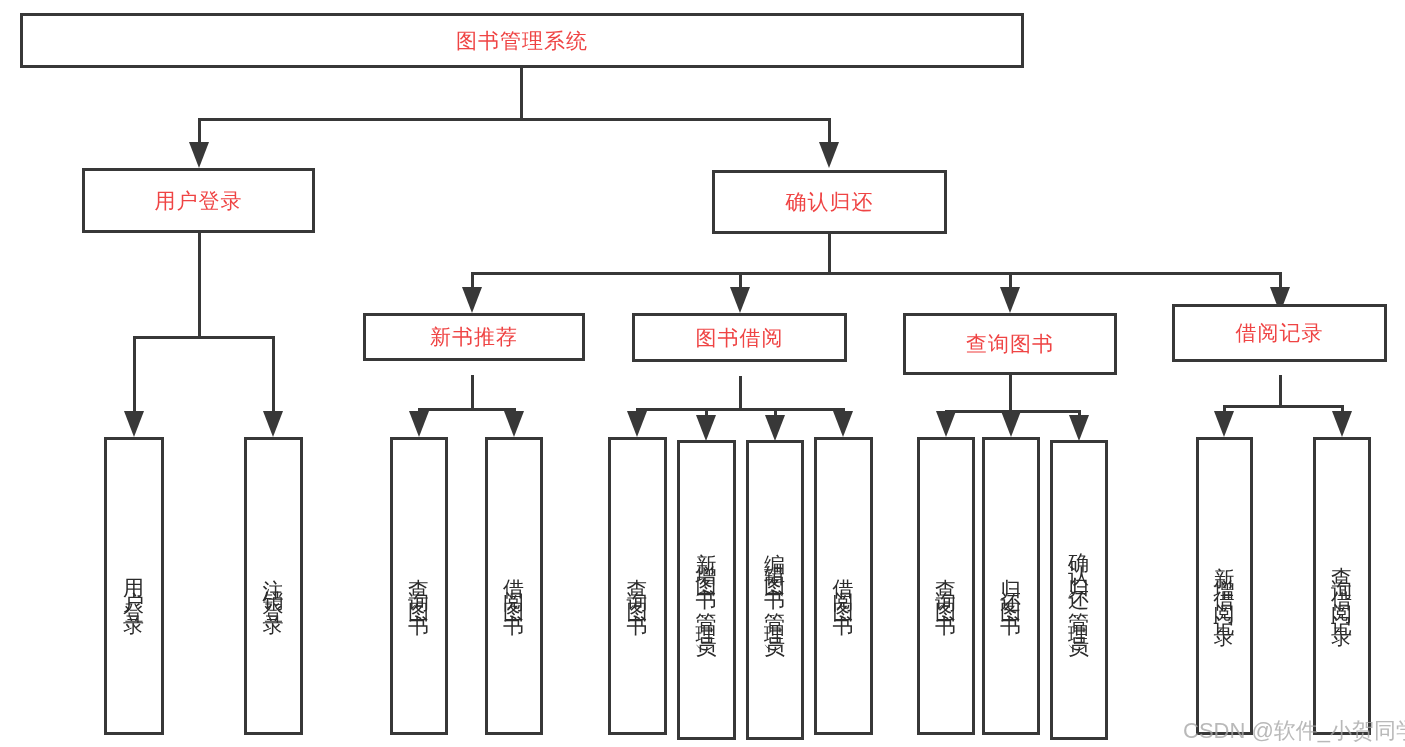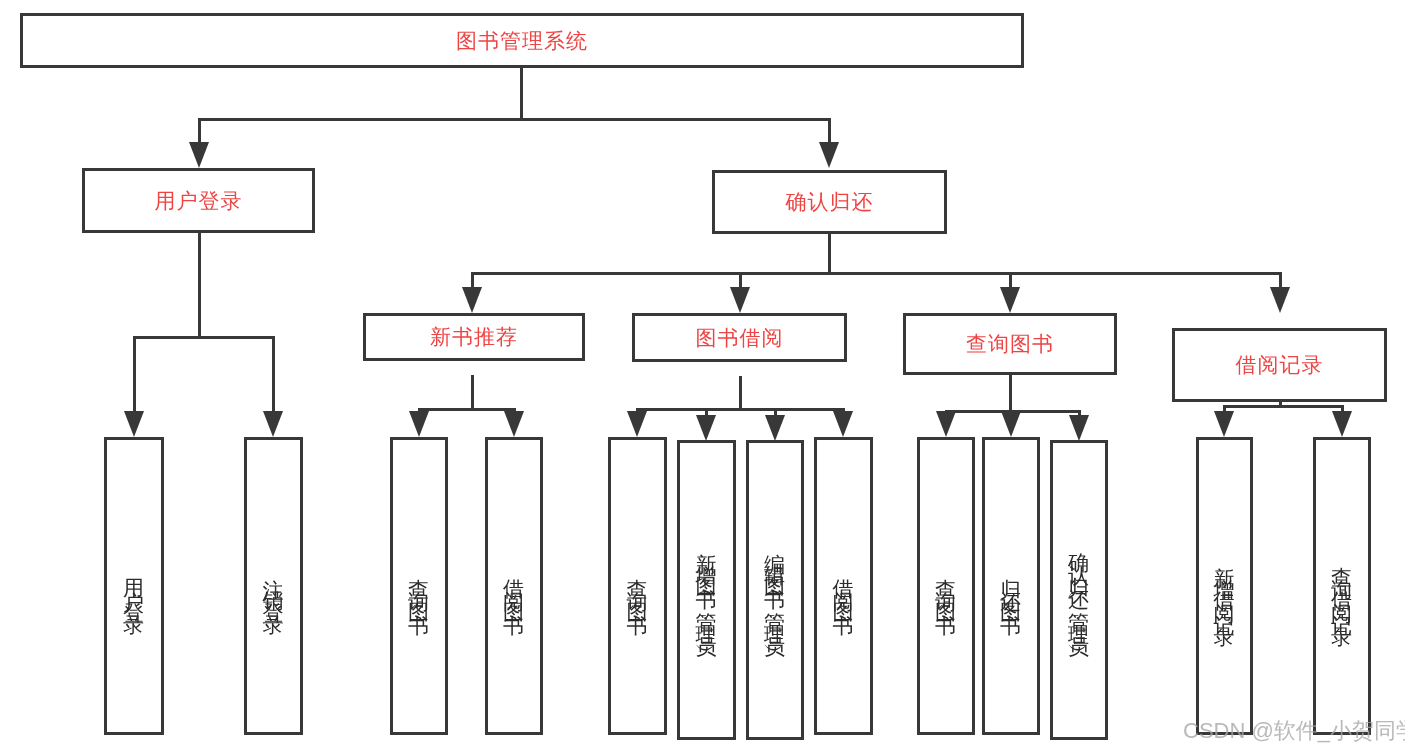--- a/index.html
+++ b/index.html
@@ -110,21 +110,21 @@
 
   <div class="box" style="left:363px;top:313px;width:222px;height:48px">
     <span class="lbl">新书推荐</span>
   </div>
   <div class="box" style="left:632px;top:313px;width:215px;height:49px">
     <span class="lbl">图书借阅</span>
   </div>
   <div class="box" style="left:903px;top:313px;width:214px;height:62px">
     <span class="lbl">查询图书</span>
   </div>
-  <div class="box" style="left:1172px;top:328px;width:215px;height:74px">
+  <div class="box" style="left:1172px;top:304px;width:215px;height:58px">
     <span class="lbl">借阅记录</span>
   </div>
 
   <div class="box vbox" style="left:104px;top:437px;width:60px;height:298px">
     <span class="lbl">用户登录</span>
   </div>
   <div class="box vbox" style="left:244px;top:437px;width:59px;height:298px">
     <span class="lbl">注销登录</span>
   </div>
 

